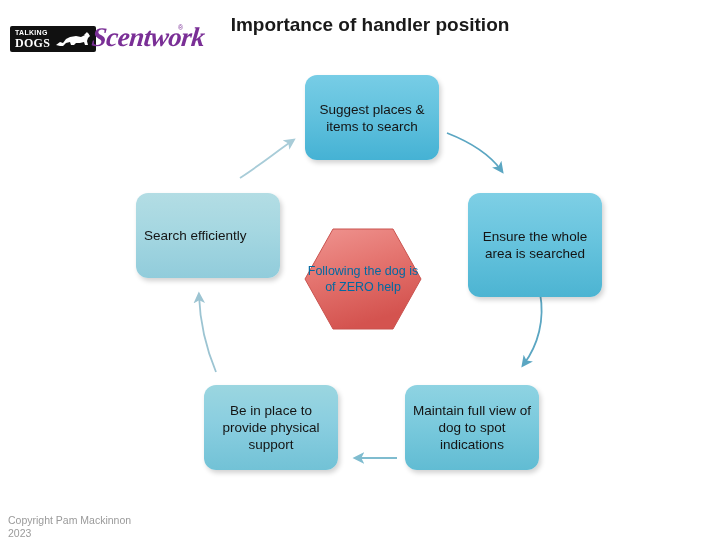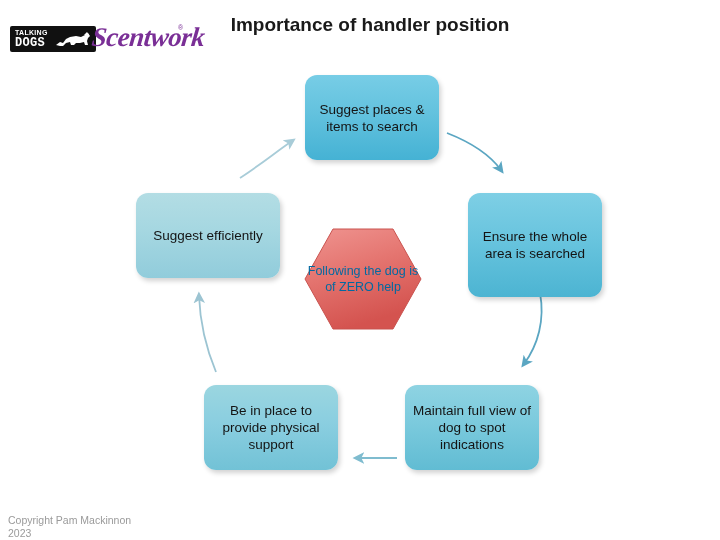--- a/index.html
+++ b/index.html
@@ -53,21 +53,21 @@
     line-height: 9px;
   }
   #logo-dogs {
     position: absolute;
     left: 5px;
     top: 11px;
     color: #ffffff;
     font-size: 12px;
     font-weight: bold;
     letter-spacing: 0.3px;
-    font-family: Liberation Mono, monospace;
+    font-family: Liberation Serif, serif;
     line-height: 13px;
   }
   #logo-dog-silhouette {
     position: absolute;
     left: 44px;
     top: 5px;
     width: 40px;
     height: 18px;
   }
   #logo-scentwork {
@@ -104,21 +104,21 @@
     color: #1a1a1a;
     font-family: "Liberation Sans", sans-serif;
   }
 
   
   .node {
     position: absolute;
     border-radius: 12px;
     display: flex;
     align-items: center;
-    justify-content: center;
+    justify-content: flex-start;
     text-align: center;
     color: #141414;
     font-size: 13.5px;
     line-height: 17px;
     font-family: "Liberation Sans", sans-serif;
     box-shadow: 2px 3px 5px rgba(0,0,0,0.18);
     box-sizing: border-box;
     padding: 17px 8px;
   }
   .node .node-text { display: block; }
@@ -253,21 +253,21 @@
 
   <div class="node" id="node-beinplace">
     <span class="node-text">Be in place to provide physical support</span>
   </div>
 
   <div class="node" id="node-maintain">
     <span class="node-text">Maintain full view of dog to spot indications</span>
   </div>
 
   <div class="node" id="node-searcheff">
-    <span class="node-text">Suggest efficiently</span>
+    <span class="node-text">Search efficiently</span>
   </div>
 
   <div id="node-hexagon">
     <svg width="120" height="104" viewBox="0 0 120 104">
       <defs>
         <linearGradient id="hexgrad" x1="0" y1="0" x2="0.35" y2="1">
           <stop offset="0%" stop-color="#ef9490"></stop>
           <stop offset="45%" stop-color="#e57671"></stop>
           <stop offset="100%" stop-color="#d4534f"></stop>
         </linearGradient>

